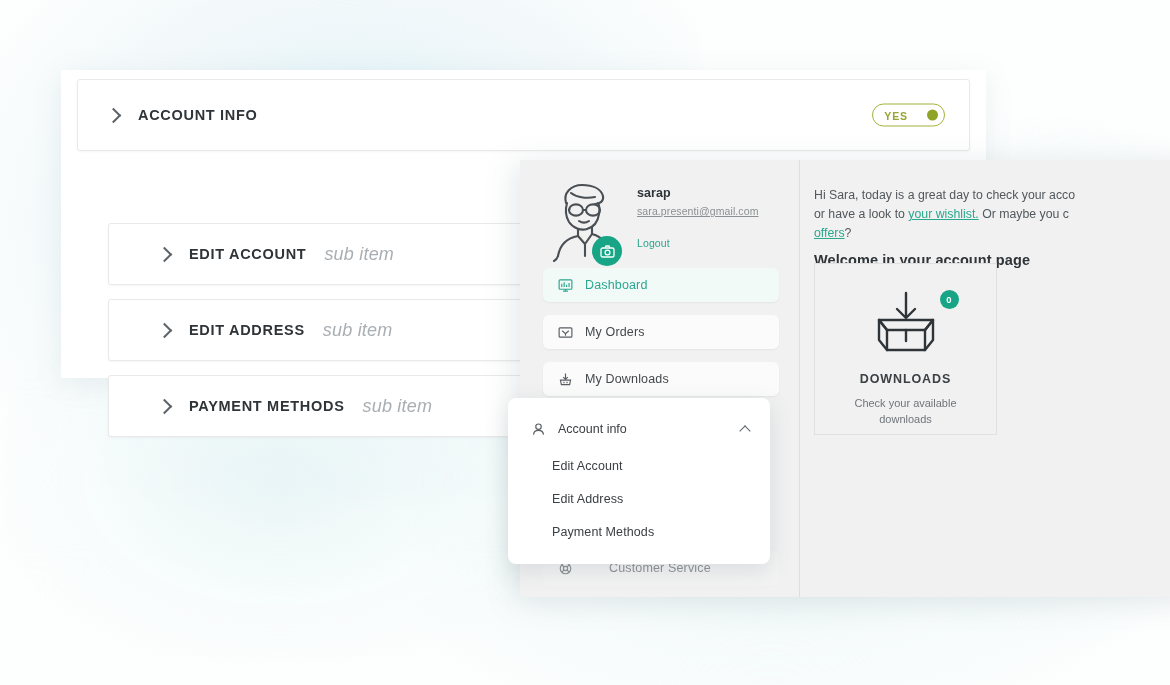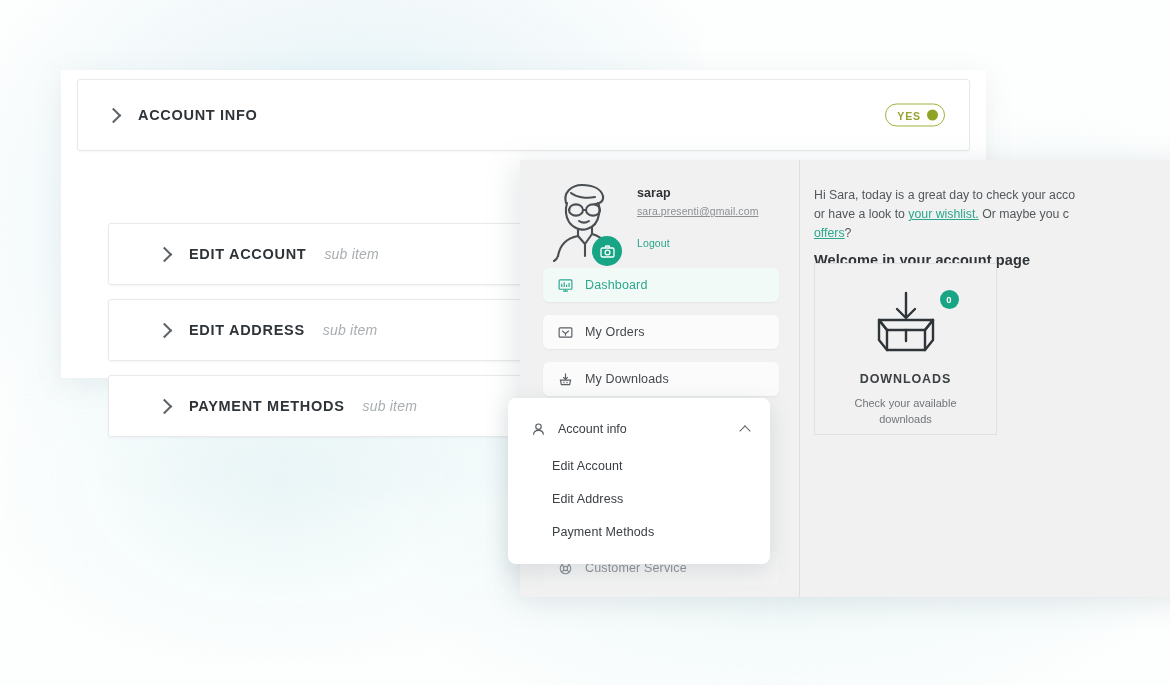--- a/index.html
+++ b/index.html
@@ -98,37 +98,37 @@
     transform: rotate(45deg);
   }
   .acc-title {
     font-size: 14.5px;
     font-weight: bold;
     letter-spacing: 0.7px;
     color: #2f3438;
   }
   #acc-main .acc-title { font-size: 14.5px; }
   .acc-subtext {
-    font-size: 14px;
+    font-size: 18px;
     font-style: italic;
     color: #a9aeb2;
     margin-left: 18px;
     letter-spacing: 0.2px;
   }
 
   
   #yes-toggle {
     position: absolute;
     right: 24px;
     top: 50%;
     transform: translateY(-50%);
     height: 23px;
     display: flex;
     align-items: center;
-    gap: 6px;
+    gap: 19px;
     padding: 0 6px 0 11px;
     border: 1.6px solid #a4b13a;
     border-radius: 12px;
     background: #ffffff;
     box-sizing: border-box;
   }
   #yes-toggle .yes-label {
     font-size: 10.5px;
     font-weight: bold;
     letter-spacing: 0.9px;
@@ -229,21 +229,21 @@
     color: #2aa78d;
   }
   .nav-ico {
     width: 17px; height: 17px;
     margin-right: 11px;
     flex: 0 0 auto;
     display: flex;
     align-items: center;
     justify-content: center;
   }
-  .nav-item.dim { color: #8d9296; background: #f3f3f3; box-shadow: none; }
+  .nav-item.dim { color: #8d9296; background: #f3f3f3; box-shadow: none; gap: 24px; }
 
   
   #account-card {
     position: absolute;
     left: 508px;
     top: 398px;
     width: 262px;
     background: #ffffff;
     border-radius: 8px;
     box-shadow: 0 6px 22px rgba(80,100,110,0.16);

